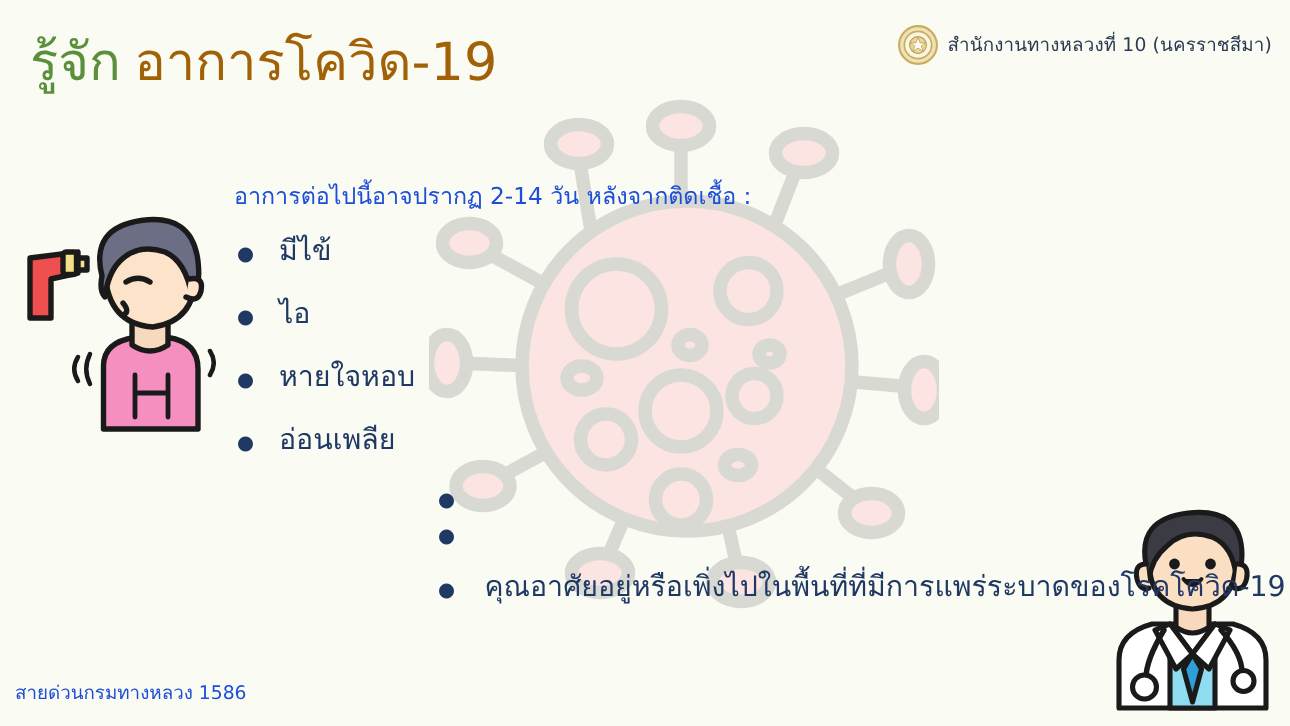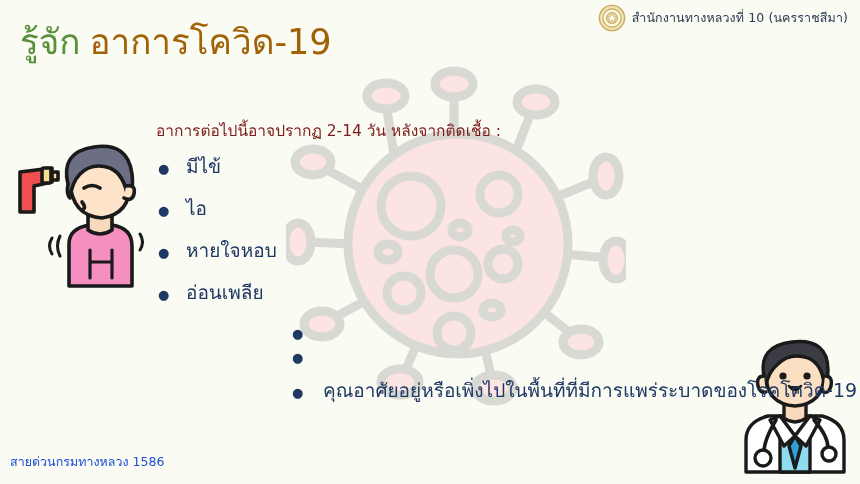--- a/index.html
+++ b/index.html
@@ -28,21 +28,21 @@
     width: 340px;
     height: 350px;
     z-index: 0;
     pointer-events: none;
   }
 
   
   #org-header {
     position: absolute;
     right: 12px;
-    top: 4px;
+    top: 16px;
     display: flex;
     align-items: center;
     gap: 6px;
     z-index: 5;
     justify-content: center;
   }
   #org-emblem {
     width: 28px;
     height: 28px;
     flex: 0 0 auto;
@@ -97,21 +97,21 @@
 
   
   #symptoms-section {
     position: absolute;
     left: 156px;
     top: 118px;
     z-index: 4;
   }
   #symptoms-heading {
     font-size: 15.5px;
-    color: #7f1d1d;
+    color: #1d4ed8;
     margin: 0 0 8px 0;
     white-space: nowrap;
   }
   .bullet-list {
     list-style: none;
     margin: 0;
     padding: 0;
   }
   .bullet-row {
     display: flex;

